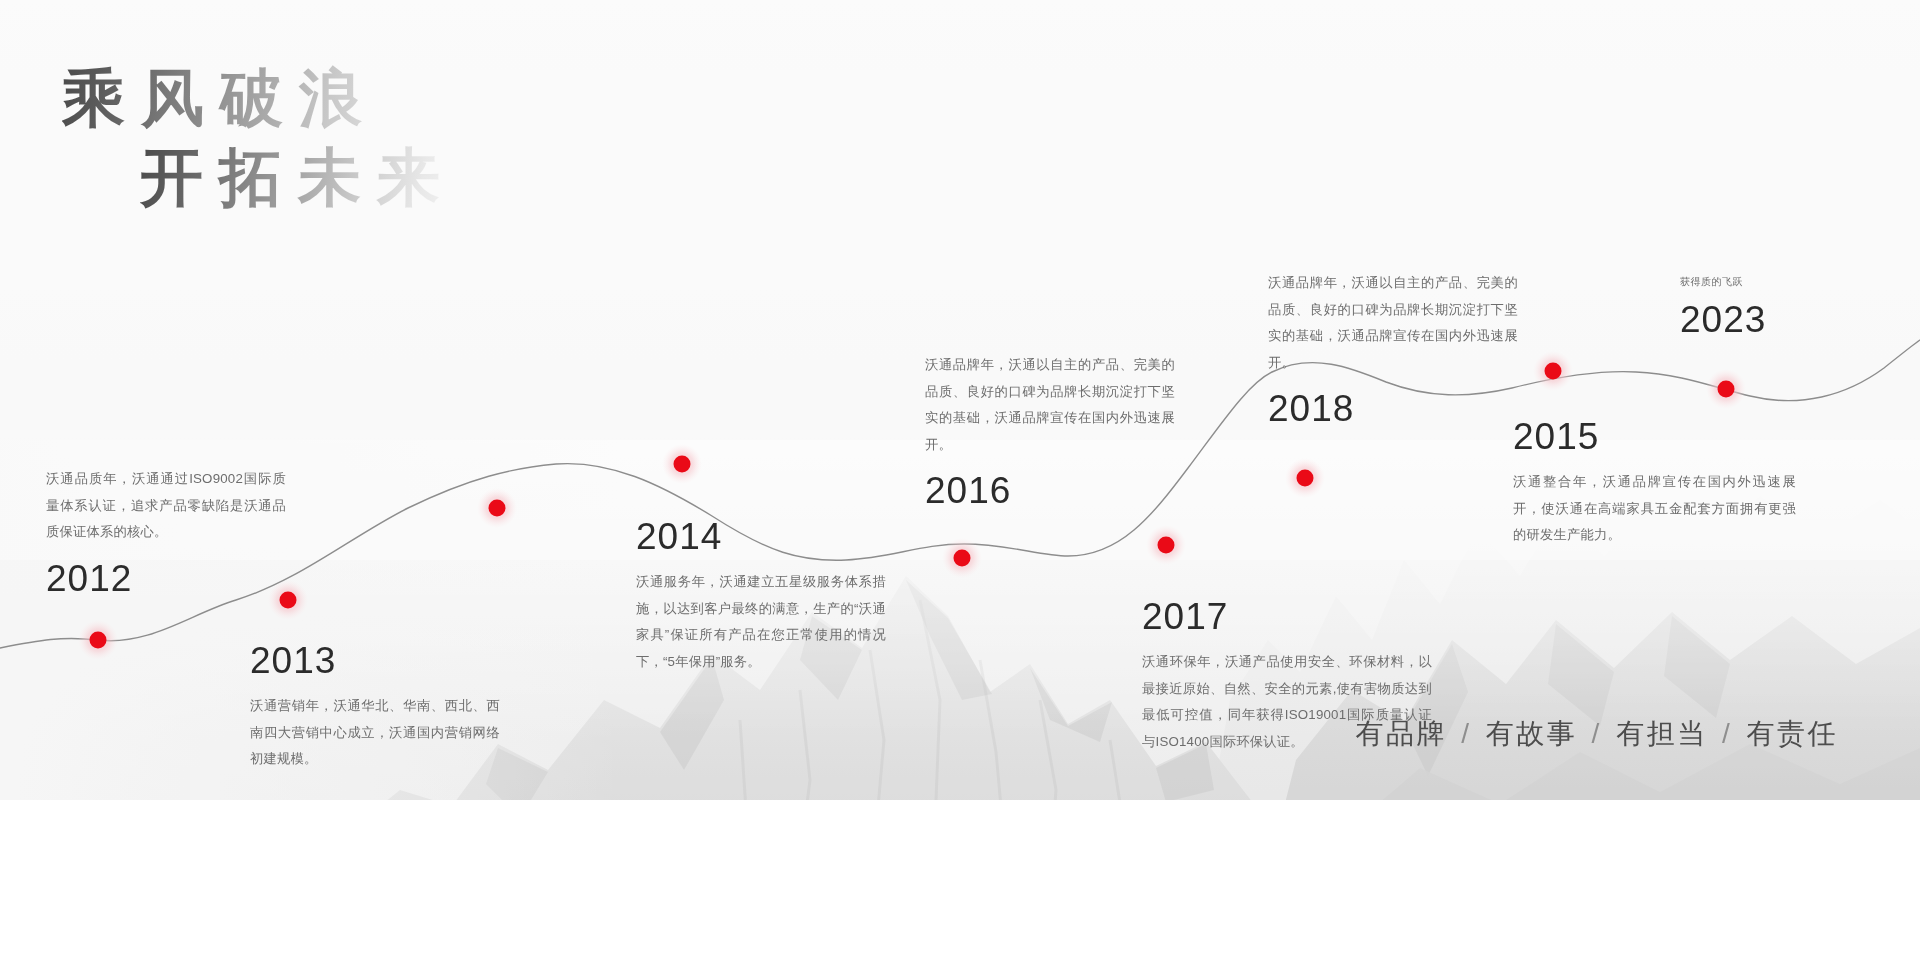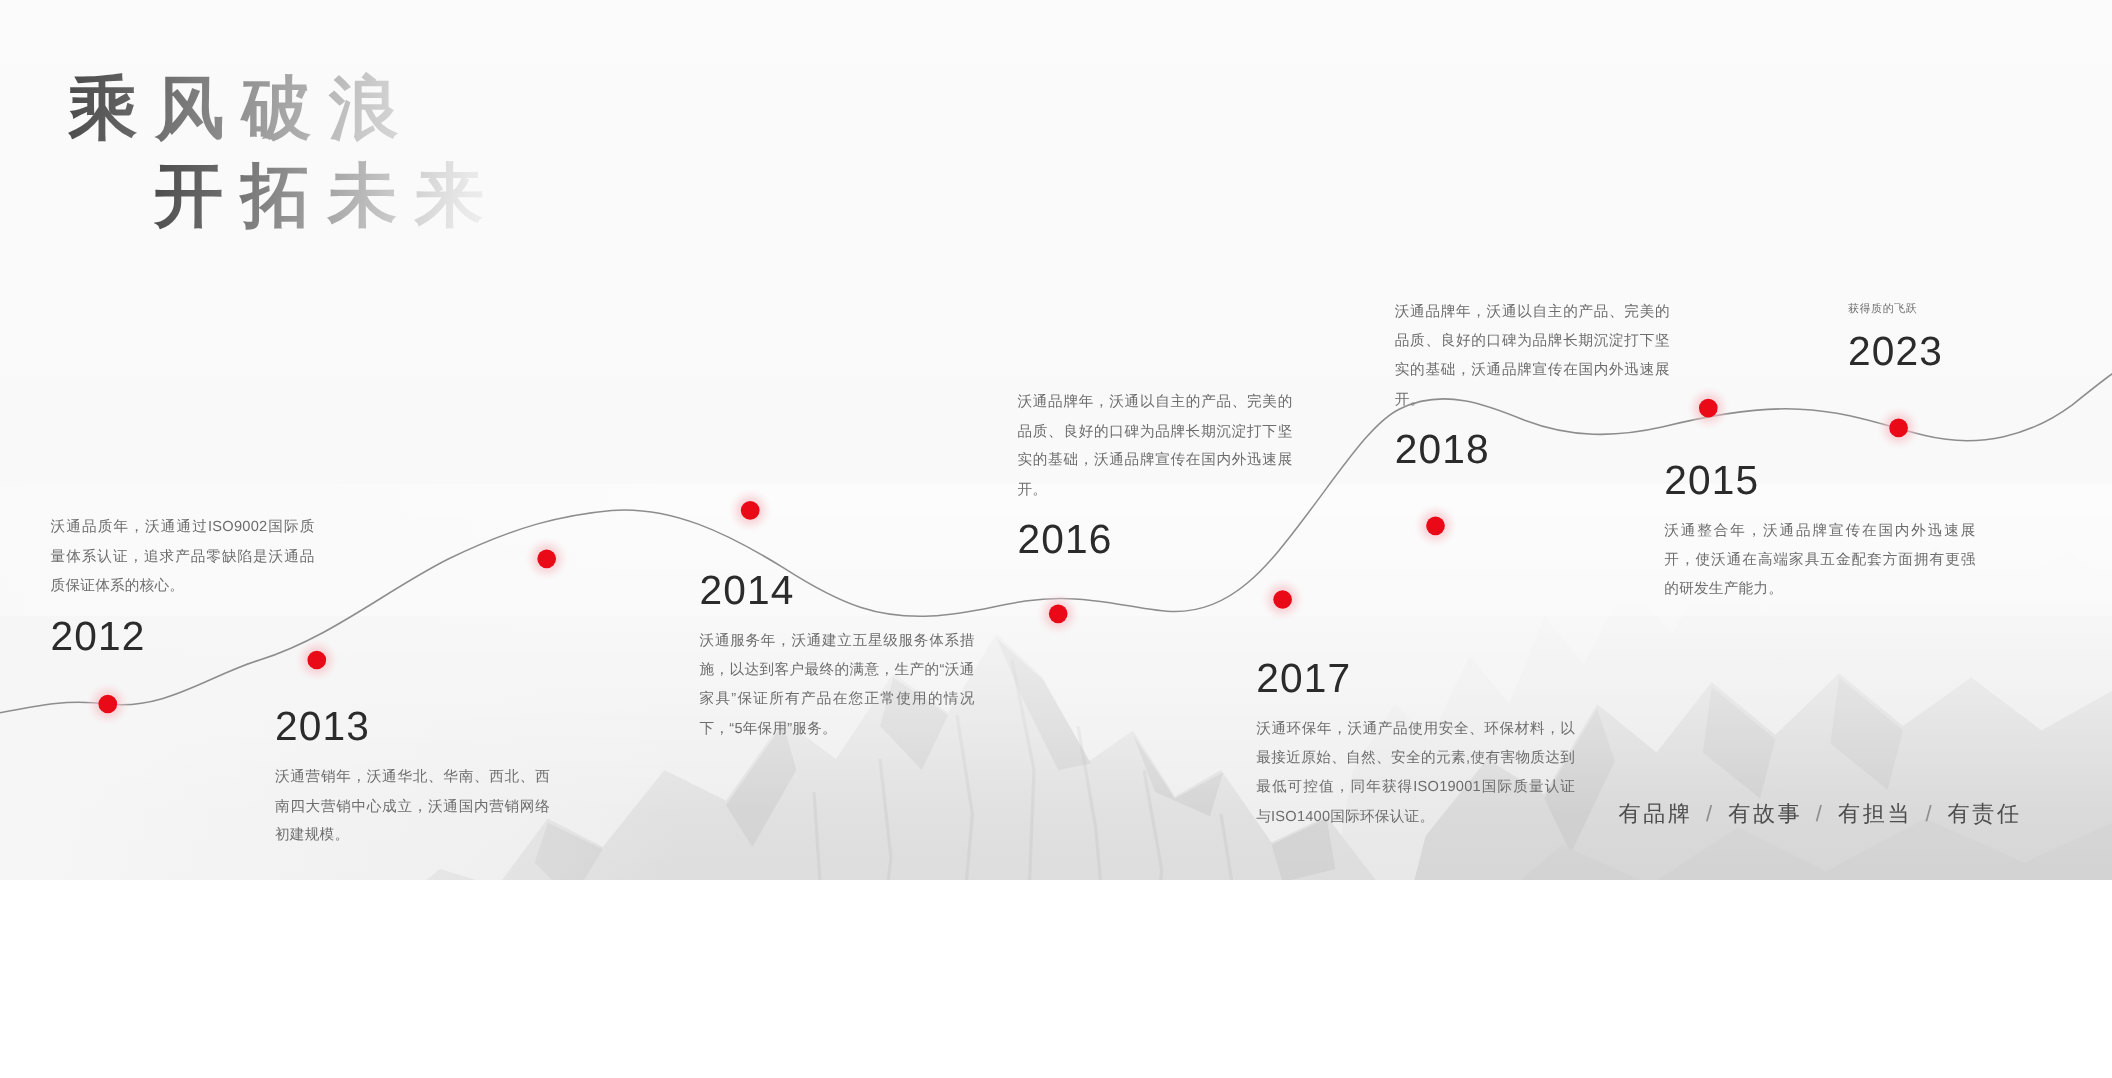--- a/index.html
+++ b/index.html
@@ -107,21 +107,21 @@
   #ms-2018 { left: 1268px; top: 270px;  width: 250px; }
   #ms-2019 { left: 1513px; top: 418px;  width: 283px; }
   #ms-2023 { left: 1680px; top: 272px;  width: 220px; }
 
   
   #tagline {
     position: absolute;
     right: 82px;
     bottom: 47px;
     z-index: 6;
-    font-size: 20px;
+    font-size: 28px;
     letter-spacing: 2.5px;
     color: #4d4d4d;
     white-space: nowrap;
   }
   .tag-sep { color: #8e8e8e; padding: 0 4px; }
 </style>
 </head>
 <body>
 
 <div id="stage">

